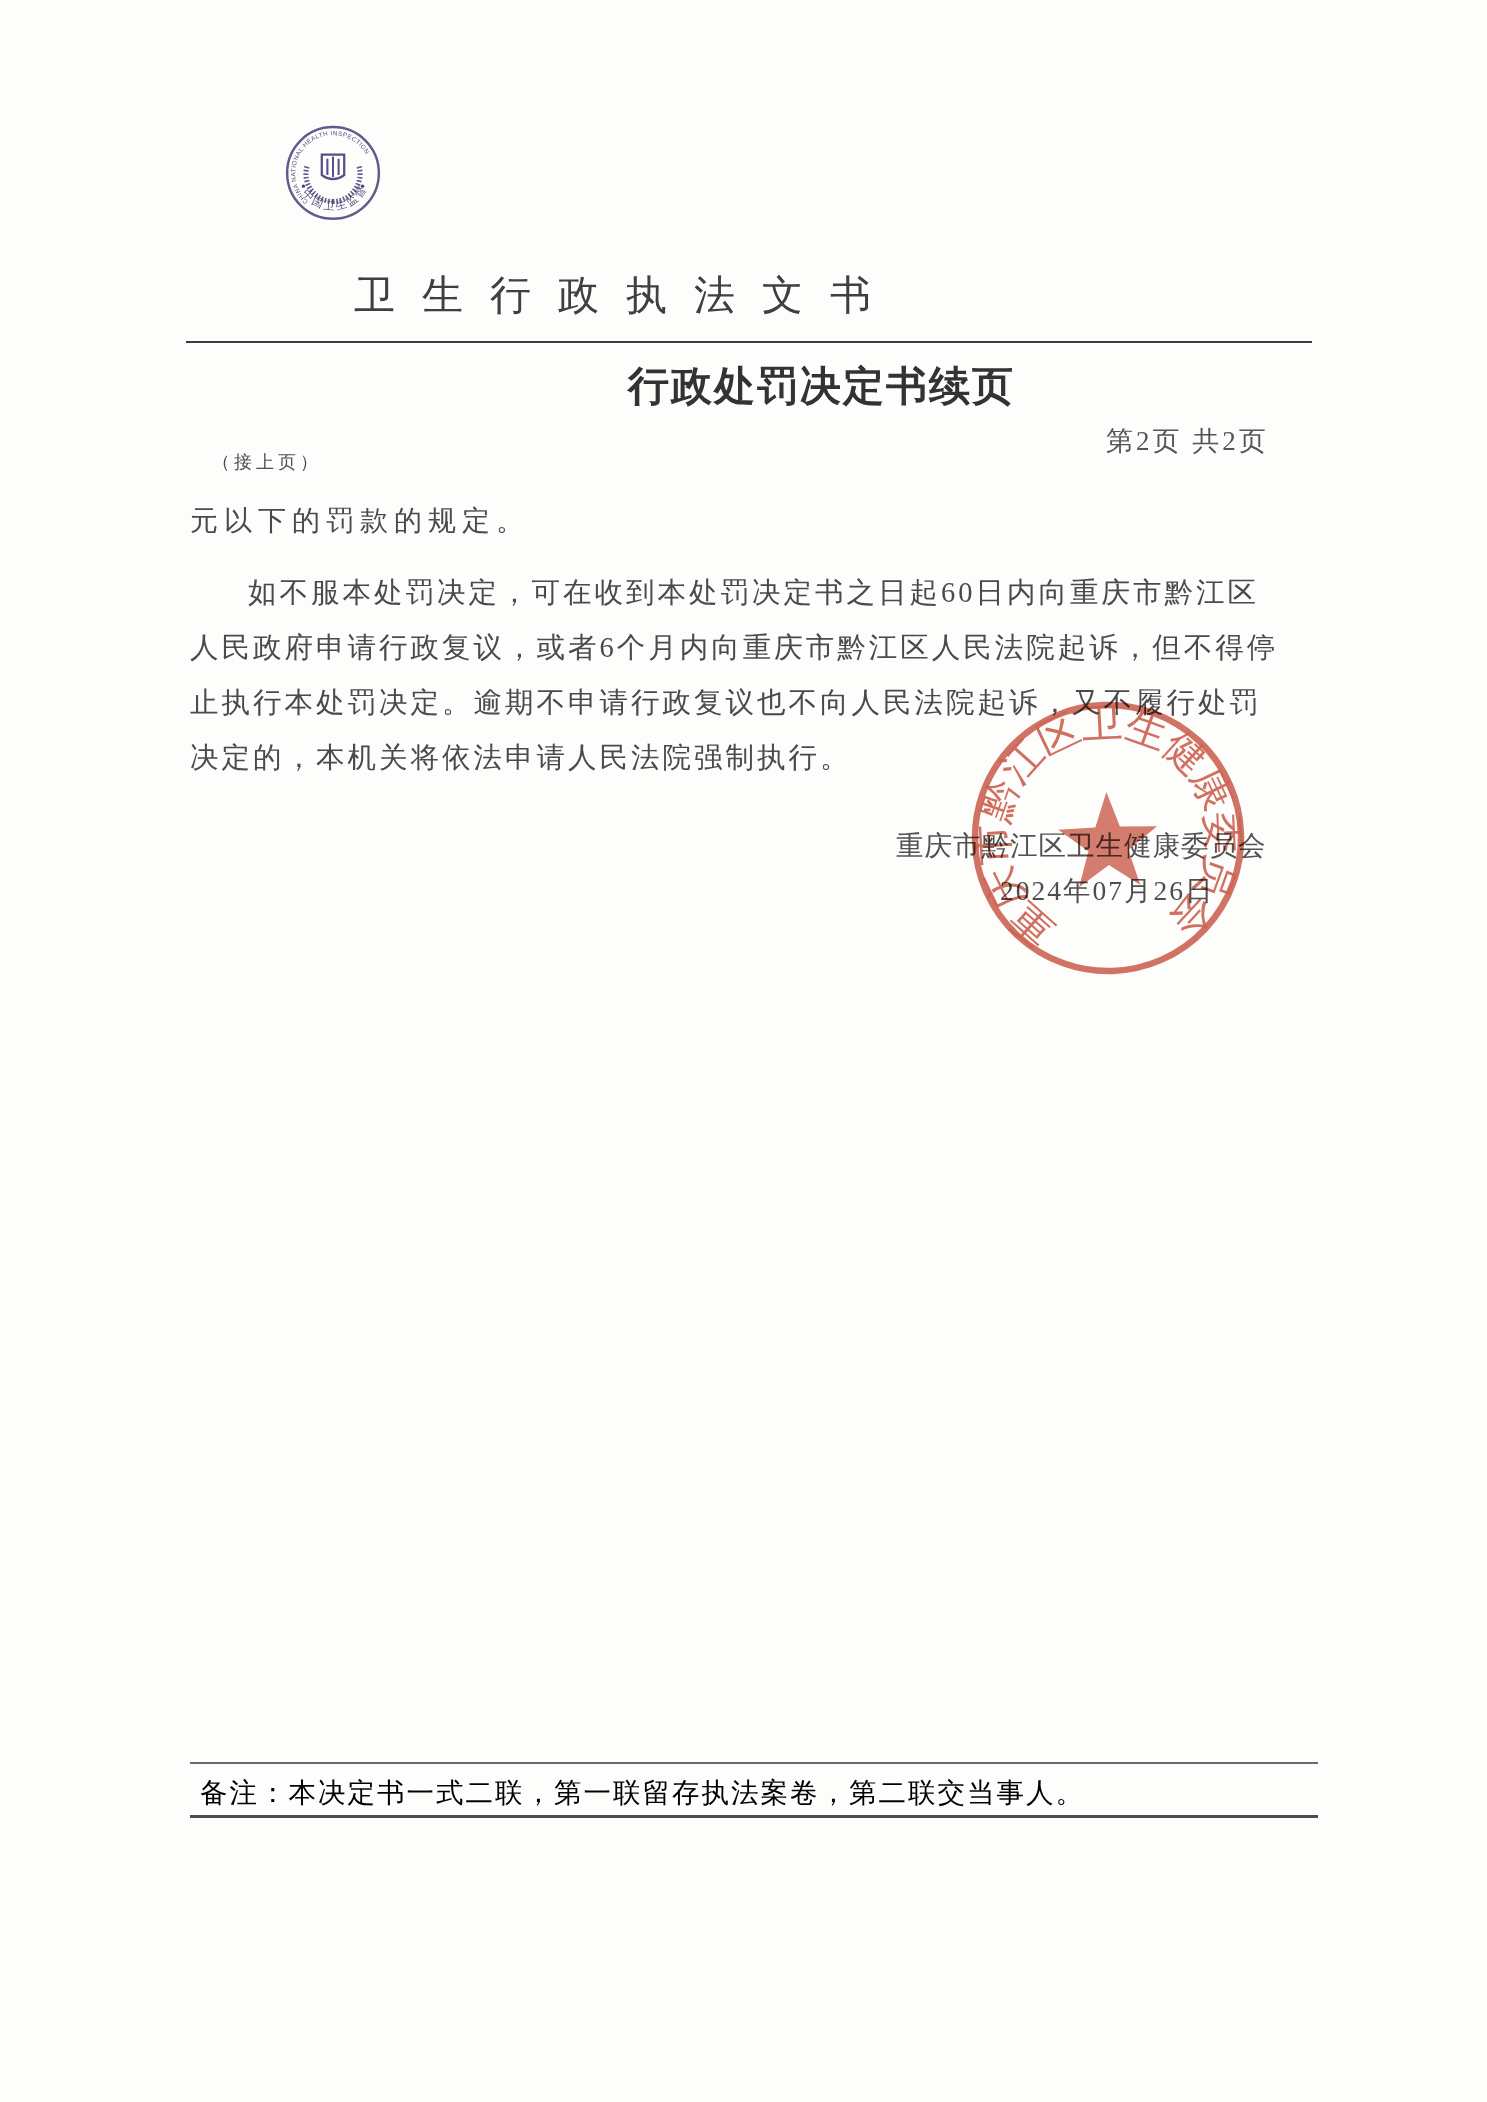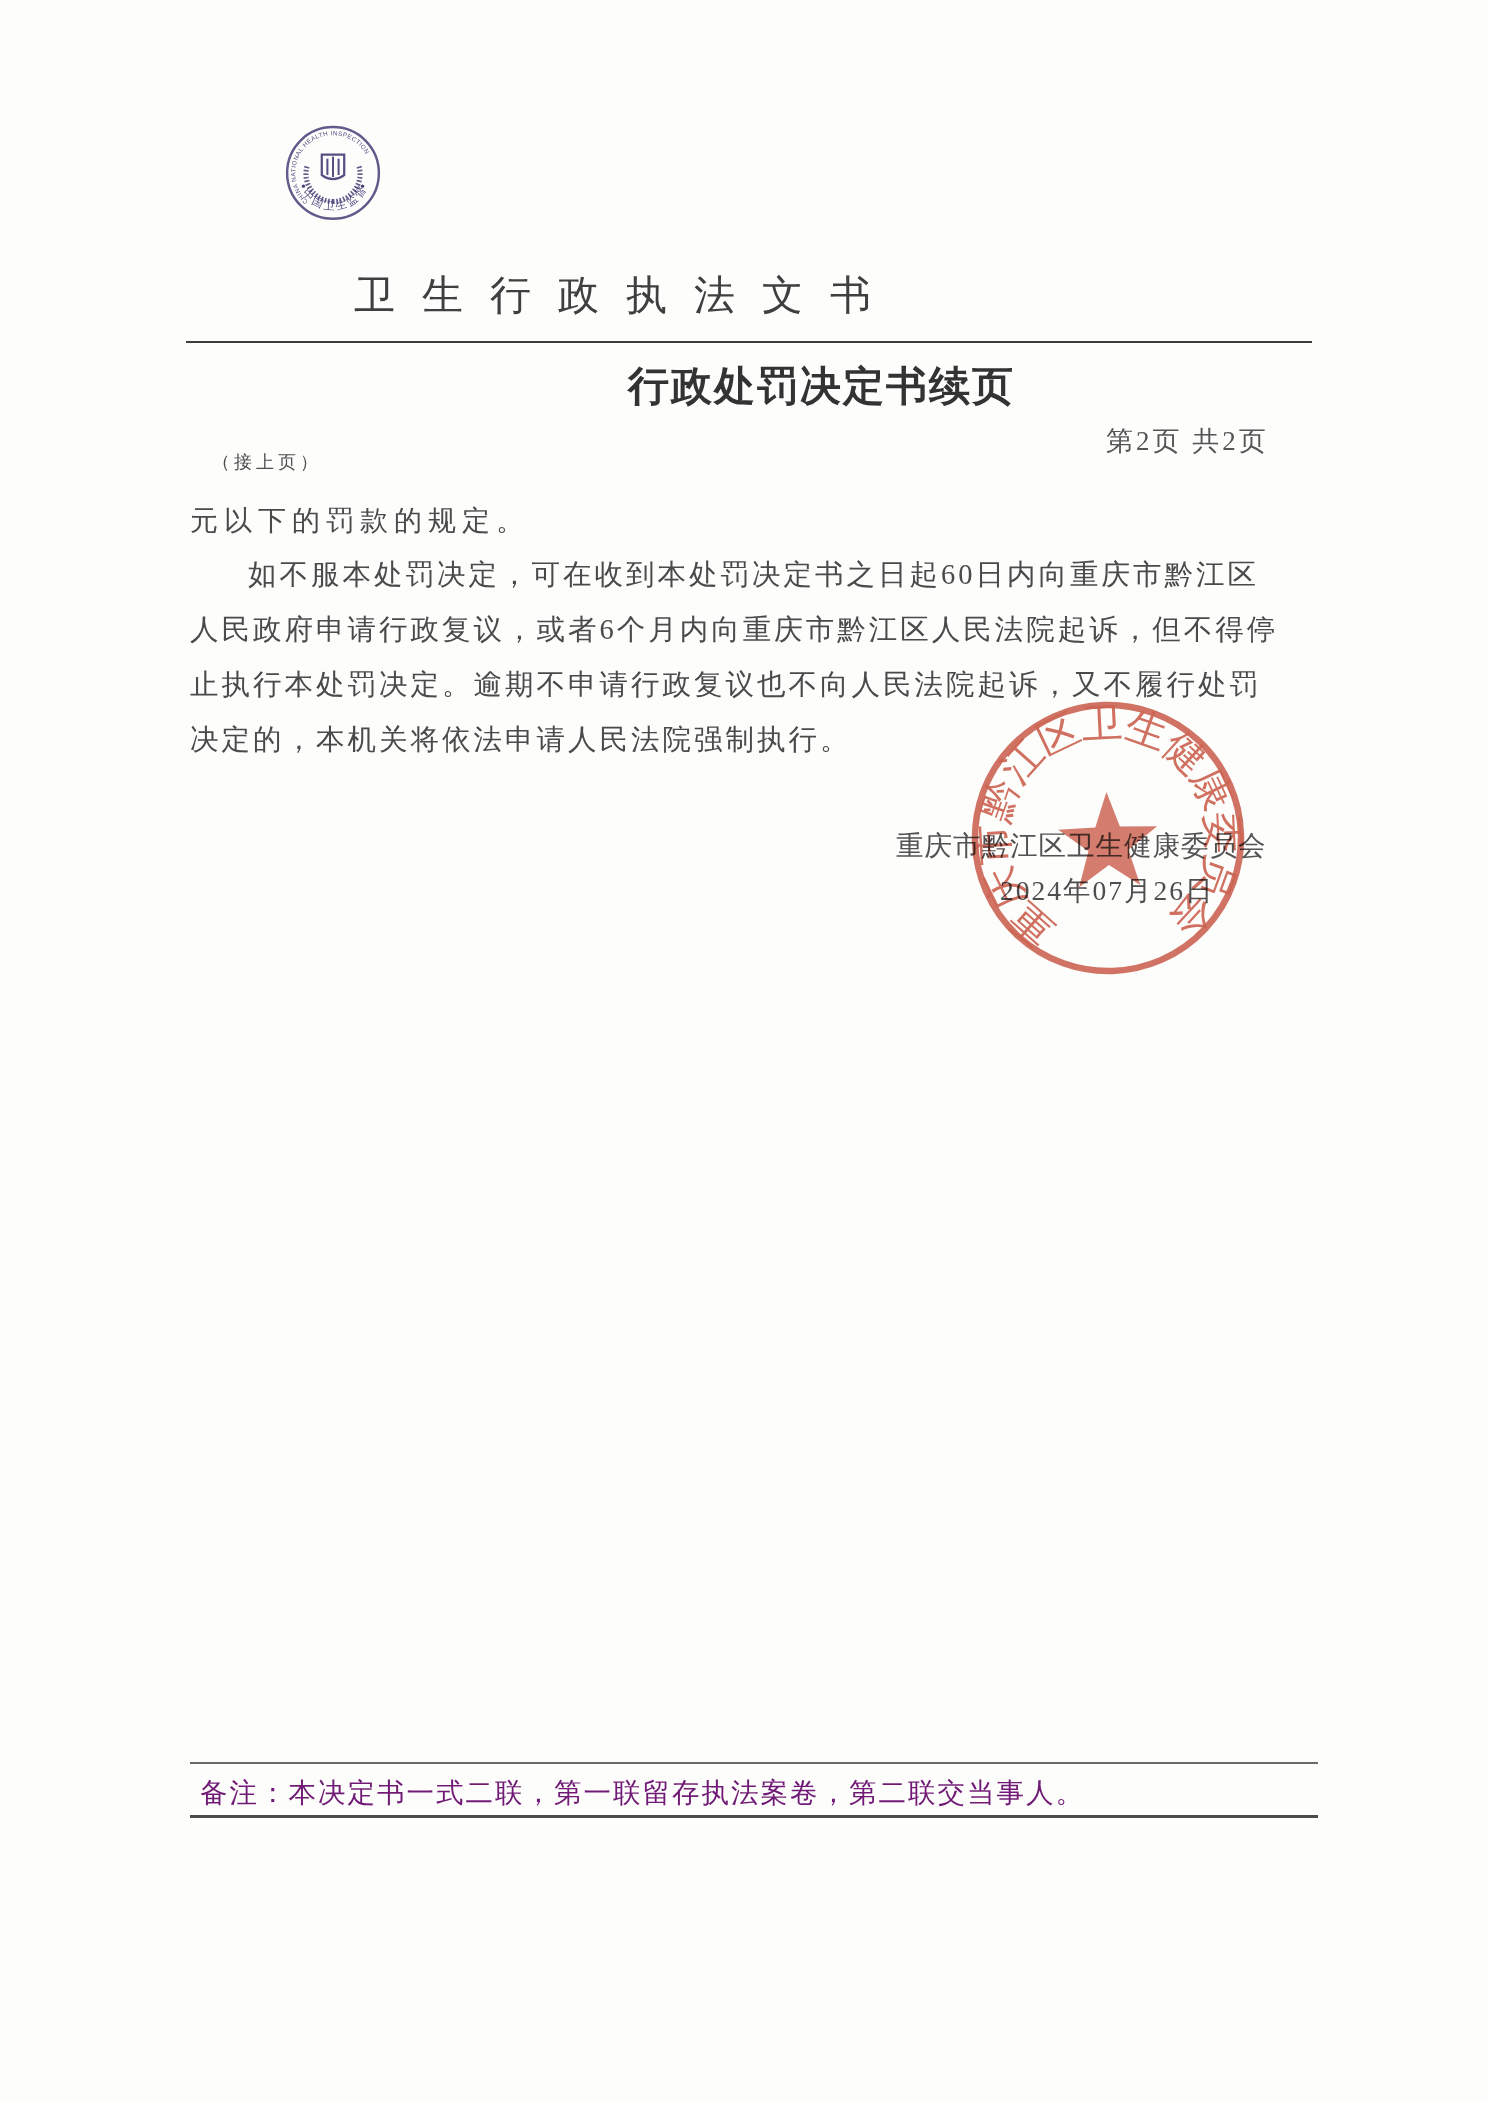--- a/index.html
+++ b/index.html
@@ -39,21 +39,21 @@
 
   
   .continuation {
     position:absolute; left:212px; top:450px;
     font-size:18px; letter-spacing:4px; color:#4e4e4e; white-space:nowrap;
   }
   .carryover {
     position:absolute; left:190px; top:502px;
     font-size:28px; letter-spacing:6px; color:#4a4a4a; white-space:nowrap;
   }
-  .para { position:absolute; left:190px; top:547px; width:1125px; }
+  .para { position:absolute; left:190px; top:565px; width:1125px; }
   .para .pline {
     height:55px; line-height:55px;
     font-size:28.5px; letter-spacing:3px;
     color:#4a4a4a; white-space:nowrap;
   }
   .para .pline.indent { padding-left:58px; }
 
   .agency-sig {
     position:absolute; left:896px; top:828px;
     font-size:27.5px; letter-spacing:1px; color:#525252; white-space:nowrap;
@@ -71,21 +71,21 @@
     transform:rotate(-2deg);
   }
 
   
   .rule-note-top {
     position:absolute; left:190px; top:1762px;
     width:1128px; height:2px; background:#6a6a6a;
   }
   .footer-note {
     position:absolute; left:200px; top:1775px;
-    font-size:27.5px; letter-spacing:2px; color:#701a75; white-space:nowrap;
+    font-size:27.5px; letter-spacing:2px; color:#000000; white-space:nowrap;
   }
   .rule-note-bottom {
     position:absolute; left:190px; top:1815px;
     width:1128px; height:3px; background:#4c4c4c;
   }
   .footer-issuer {
     position:absolute; right:176px; top:1832px;
     font-family:"Liberation Sans", sans-serif;
     font-weight:700; font-size:29px; letter-spacing:1px;
     color:#383838; white-space:nowrap;

